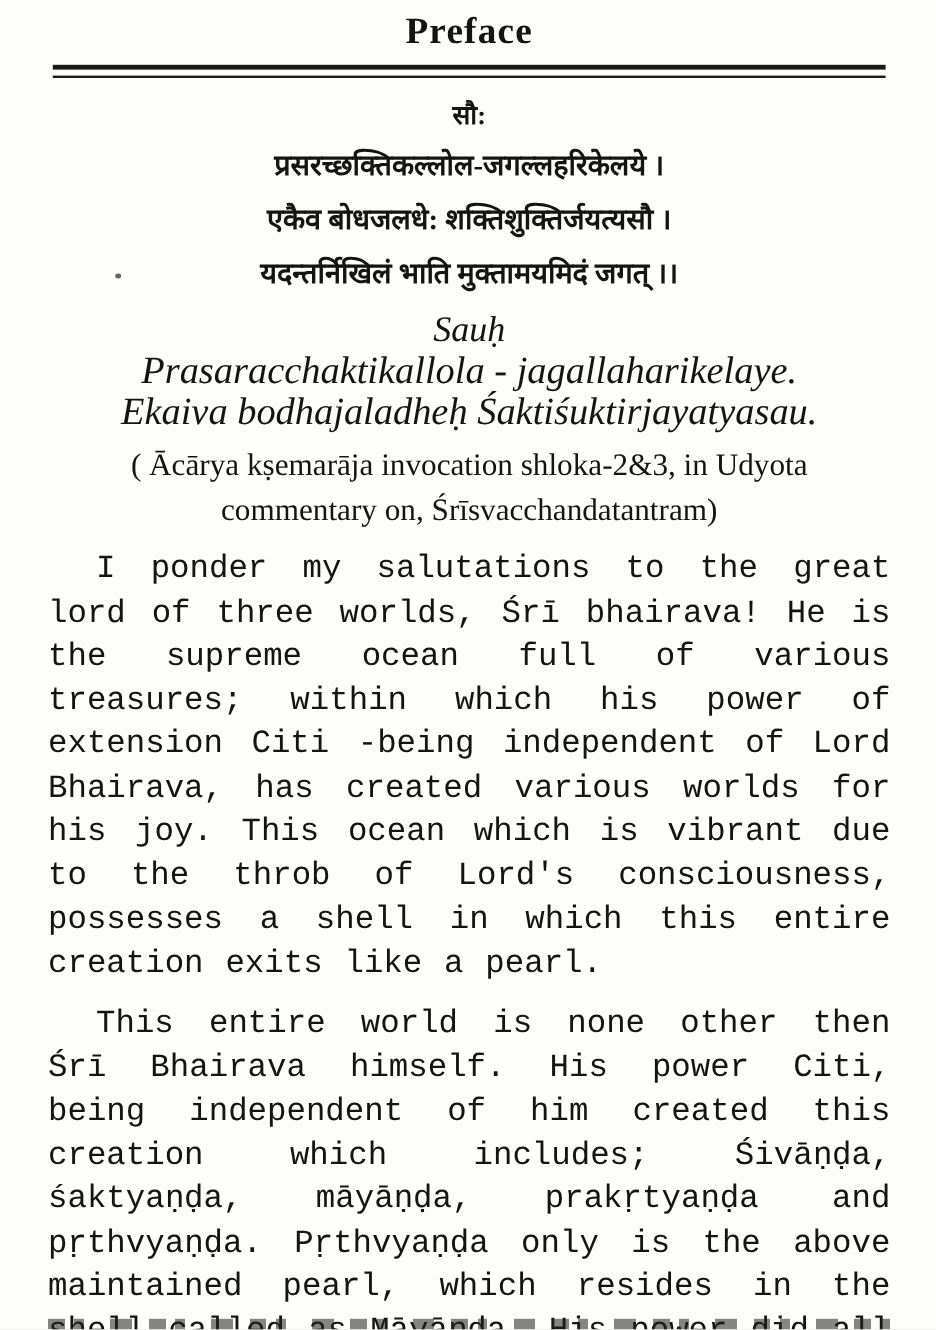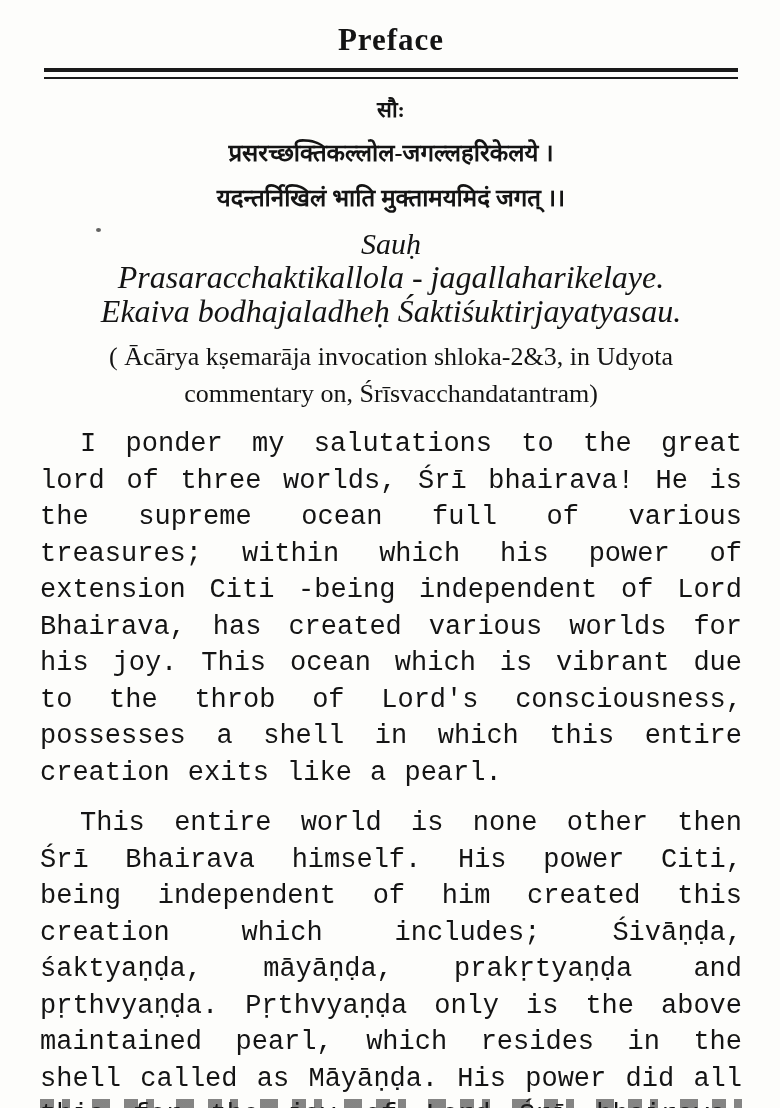--- a/index.html
+++ b/index.html
@@ -10,21 +10,21 @@
   .page {
     position: relative;
     width: 780px;
     height: 1108px;
     margin: 0 auto;
     background: #fdfdfb;
     overflow: hidden;
     font-family: "Liberation Serif", "DejaVu Serif", serif;
     color: #141414;
     box-sizing: border-box;
-    padding: 20px 38px 0 40px;
+    padding: 6px 38px 0 40px;
   }
   .page-title {
     text-align: center;
     font-size: 31px;
     font-weight: bold;
     letter-spacing: 1px;
     margin: 2px 0 10px 0;
   }
   .title-rules {
     margin: 0 4px 14px 4px;
@@ -113,20 +113,21 @@
 
   <div class="title-rules">
     <div class="rule-thick"></div>
     <div class="rule-thin"></div>
   </div>
 
   <div class="seed-syllable">सौ:</div>
 
   <div class="devanagari-block">
     <div>प्रसरच्छक्तिकल्लोल-जगल्लहरिकेलये ।</div>
+    <div>एकैव बोधजलधे: शक्तिशुक्तिर्जयत्यसौ ।</div>
     <div>यदन्तर्निखिलं भाति मुक्तामयमिदं जगत् ।।</div>
   </div>
 
   <div class="scan-artifact-dot"></div>
 
   <div class="roman-seed">Sauḥ</div>
 
   <div class="roman-block">
     <div>Prasaracchaktikallola - jagallaharikelaye.</div>
     <div>Ekaiva bodhajaladheḥ Śaktiśuktirjayatyasau.</div>

